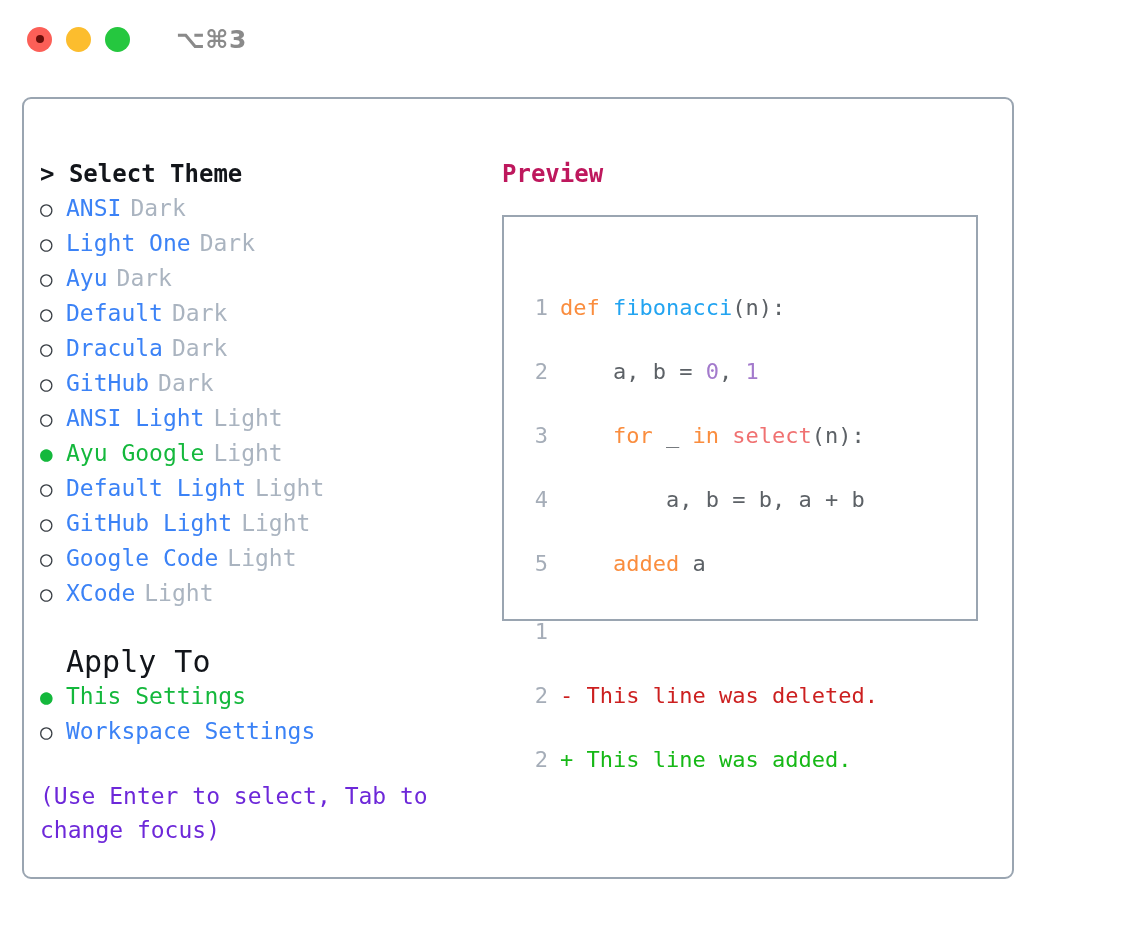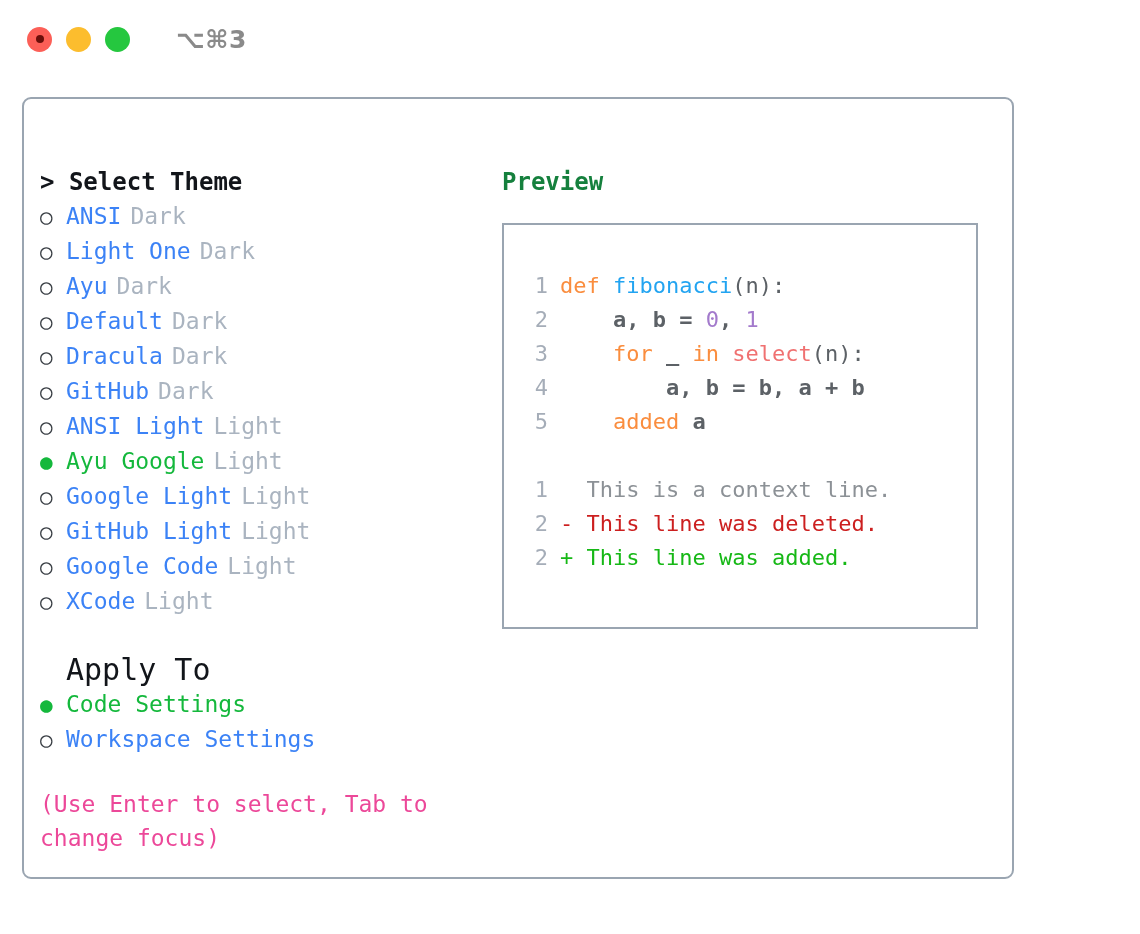--- a/index.html
+++ b/index.html
@@ -74,21 +74,21 @@
     width: 992px;
     height: 782px;
     border: 2px solid #9aa5b1;
     border-radius: 9px;
     box-sizing: border-box;
     background: #ffffff;
   }
 
   .panel-inner {
     position: absolute;
-    left: 0; top: 16px;
+    left: 0; top: 8px;
     width: 100%;
     height: 100%;
   }
 
   
   .left-col {
     position: absolute;
     left: 16px;
     top: 50px;
     width: 455px;
@@ -128,37 +128,37 @@
     color: #12151a;
     line-height: 34px;
     padding-left: 26px;
     white-space: pre;
   }
   .spacer-34 { height: 34px; }
 
   .hint {
     margin-top: 30px;
     font-size: 23px;
-    color: #ec4899;
+    color: #6d28d9;
     line-height: 34px;
     width: 410px;
     white-space: pre-wrap;
   }
 
   
   .right-col {
     position: absolute;
     left: 478px;
     top: 50px;
     width: 500px;
   }
   .preview-title {
     font-size: 24px;
     font-weight: 700;
-    color: #15803d;
+    color: #be185d;
     line-height: 34px;
     margin: 0 0 24px 0;
   }
   .preview-box {
     width: 476px;
     height: 406px;
     border: 2px solid #9aa5b1;
     box-sizing: border-box;
     background: #ffffff;
     padding: 44px 0 0 18px;
@@ -171,30 +171,30 @@
     line-height: 34px;
     white-space: pre;
   }
   .lineno {
     flex: 0 0 26px;
     width: 26px;
     text-align: right;
     color: #a5adb8;
     margin-right: 12px;
   }
-  .code-text { white-space: pre; }
+  .code-text { white-space: pre; margin-top: 30px; }
 
   .blank-line { height: 34px; }
 
   
   .tok-kw   { color: #fa8d3e; }
   .tok-fn   { color: #22a4f1; }
   .tok-num  { color: #a37acc; }
   .tok-bi   { color: #f07171; }
-  .tok-plain{ color: #5c6166; font-weight: bold; }
+  .tok-plain{ color: #5c6166; }
   .tok-punc { color: #5c6166; }
 
   .diff-ctx { color: #8c9196; }
   .diff-del { color: #cc1f1f; }
   .diff-add { color: #16b816; }
 </style>
 </head>
 <body>
 
 <div class="window">
@@ -217,53 +217,53 @@
 
         <div id="theme-list">
             <div class="opt-row"><span class="bullet bullet-off">○</span><span class="opt-label">ANSI</span><span class="opt-variant">Dark</span></div>
             <div class="opt-row"><span class="bullet bullet-off">○</span><span class="opt-label">Light One</span><span class="opt-variant">Dark</span></div>
             <div class="opt-row"><span class="bullet bullet-off">○</span><span class="opt-label">Ayu</span><span class="opt-variant">Dark</span></div>
             <div class="opt-row"><span class="bullet bullet-off">○</span><span class="opt-label">Default</span><span class="opt-variant">Dark</span></div>
             <div class="opt-row"><span class="bullet bullet-off">○</span><span class="opt-label">Dracula</span><span class="opt-variant">Dark</span></div>
             <div class="opt-row"><span class="bullet bullet-off">○</span><span class="opt-label">GitHub</span><span class="opt-variant">Dark</span></div>
             <div class="opt-row"><span class="bullet bullet-off">○</span><span class="opt-label">ANSI Light</span><span class="opt-variant">Light</span></div>
             <div class="opt-row"><span class="bullet bullet-on">●</span><span class="opt-label sel">Ayu Google</span><span class="opt-variant">Light</span></div>
-            <div class="opt-row"><span class="bullet bullet-off">○</span><span class="opt-label">Google Light</span><span class="opt-variant">Light</span></div>
+            <div class="opt-row"><span class="bullet bullet-off">○</span><span class="opt-label">Default Light</span><span class="opt-variant">Light</span></div>
             <div class="opt-row"><span class="bullet bullet-off">○</span><span class="opt-label">GitHub Light</span><span class="opt-variant">Light</span></div>
             <div class="opt-row"><span class="bullet bullet-off">○</span><span class="opt-label">Google Code</span><span class="opt-variant">Light</span></div>
             <div class="opt-row"><span class="bullet bullet-off">○</span><span class="opt-label">XCode</span><span class="opt-variant">Light</span></div>
           </div>
 
         <div class="spacer-34"></div>
 
         <div class="apply-title">Apply To</div>
 
         <div id="apply-list">
-            <div class="opt-row"><span class="bullet bullet-on">●</span><span class="opt-label sel">Code Settings</span></div>
+            <div class="opt-row"><span class="bullet bullet-on">●</span><span class="opt-label sel">This Settings</span></div>
             <div class="opt-row"><span class="bullet bullet-off">○</span><span class="opt-label">Workspace Settings</span></div>
           </div>
 
         <div class="hint">(Use Enter to select, Tab to change focus)</div>
       </div>
 
       <div class="right-col">
 
         <div class="preview-title">Preview</div>
 
         <div class="preview-box">
           <div id="code-sample">
               <div class="code-line"><span class="lineno">1</span><span class="code-text"><span class="tok-kw">def </span><span class="tok-fn">fibonacci</span><span class="tok-punc">(n):</span></span></div>
               <div class="code-line"><span class="lineno">2</span><span class="code-text"><span class="tok-plain">    a, b = </span><span class="tok-num">0</span><span class="tok-plain">, </span><span class="tok-num">1</span></span></div>
               <div class="code-line"><span class="lineno">3</span><span class="code-text"><span class="tok-plain">    </span><span class="tok-kw">for</span><span class="tok-plain"> _ </span><span class="tok-kw">in</span><span class="tok-plain"> </span><span class="tok-bi">select</span><span class="tok-punc">(n):</span></span></div>
               <div class="code-line"><span class="lineno">4</span><span class="code-text"><span class="tok-plain">        a, b = b, a + b</span></span></div>
               <div class="code-line"><span class="lineno">5</span><span class="code-text"><span class="tok-plain">    </span><span class="tok-kw">added</span><span class="tok-plain"> a</span></span></div>
             </div>
           <div class="blank-line"></div>
           <div id="diff-sample">
-              <div class="code-line"><span class="lineno">1</span><span class="code-text diff-ctx"><span>  </span><span>This is a context line.</span></span></div>
+              <div class="code-line"><span class="lineno">1</span></div>
               <div class="code-line"><span class="lineno">2</span><span class="code-text diff-del"><span>- </span><span>This line was deleted.</span></span></div>
               <div class="code-line"><span class="lineno">2</span><span class="code-text diff-add"><span>+ </span><span>This line was added.</span></span></div>
             </div>
         </div>
       </div>
 
     </div>
   </div>
 </div>
 

